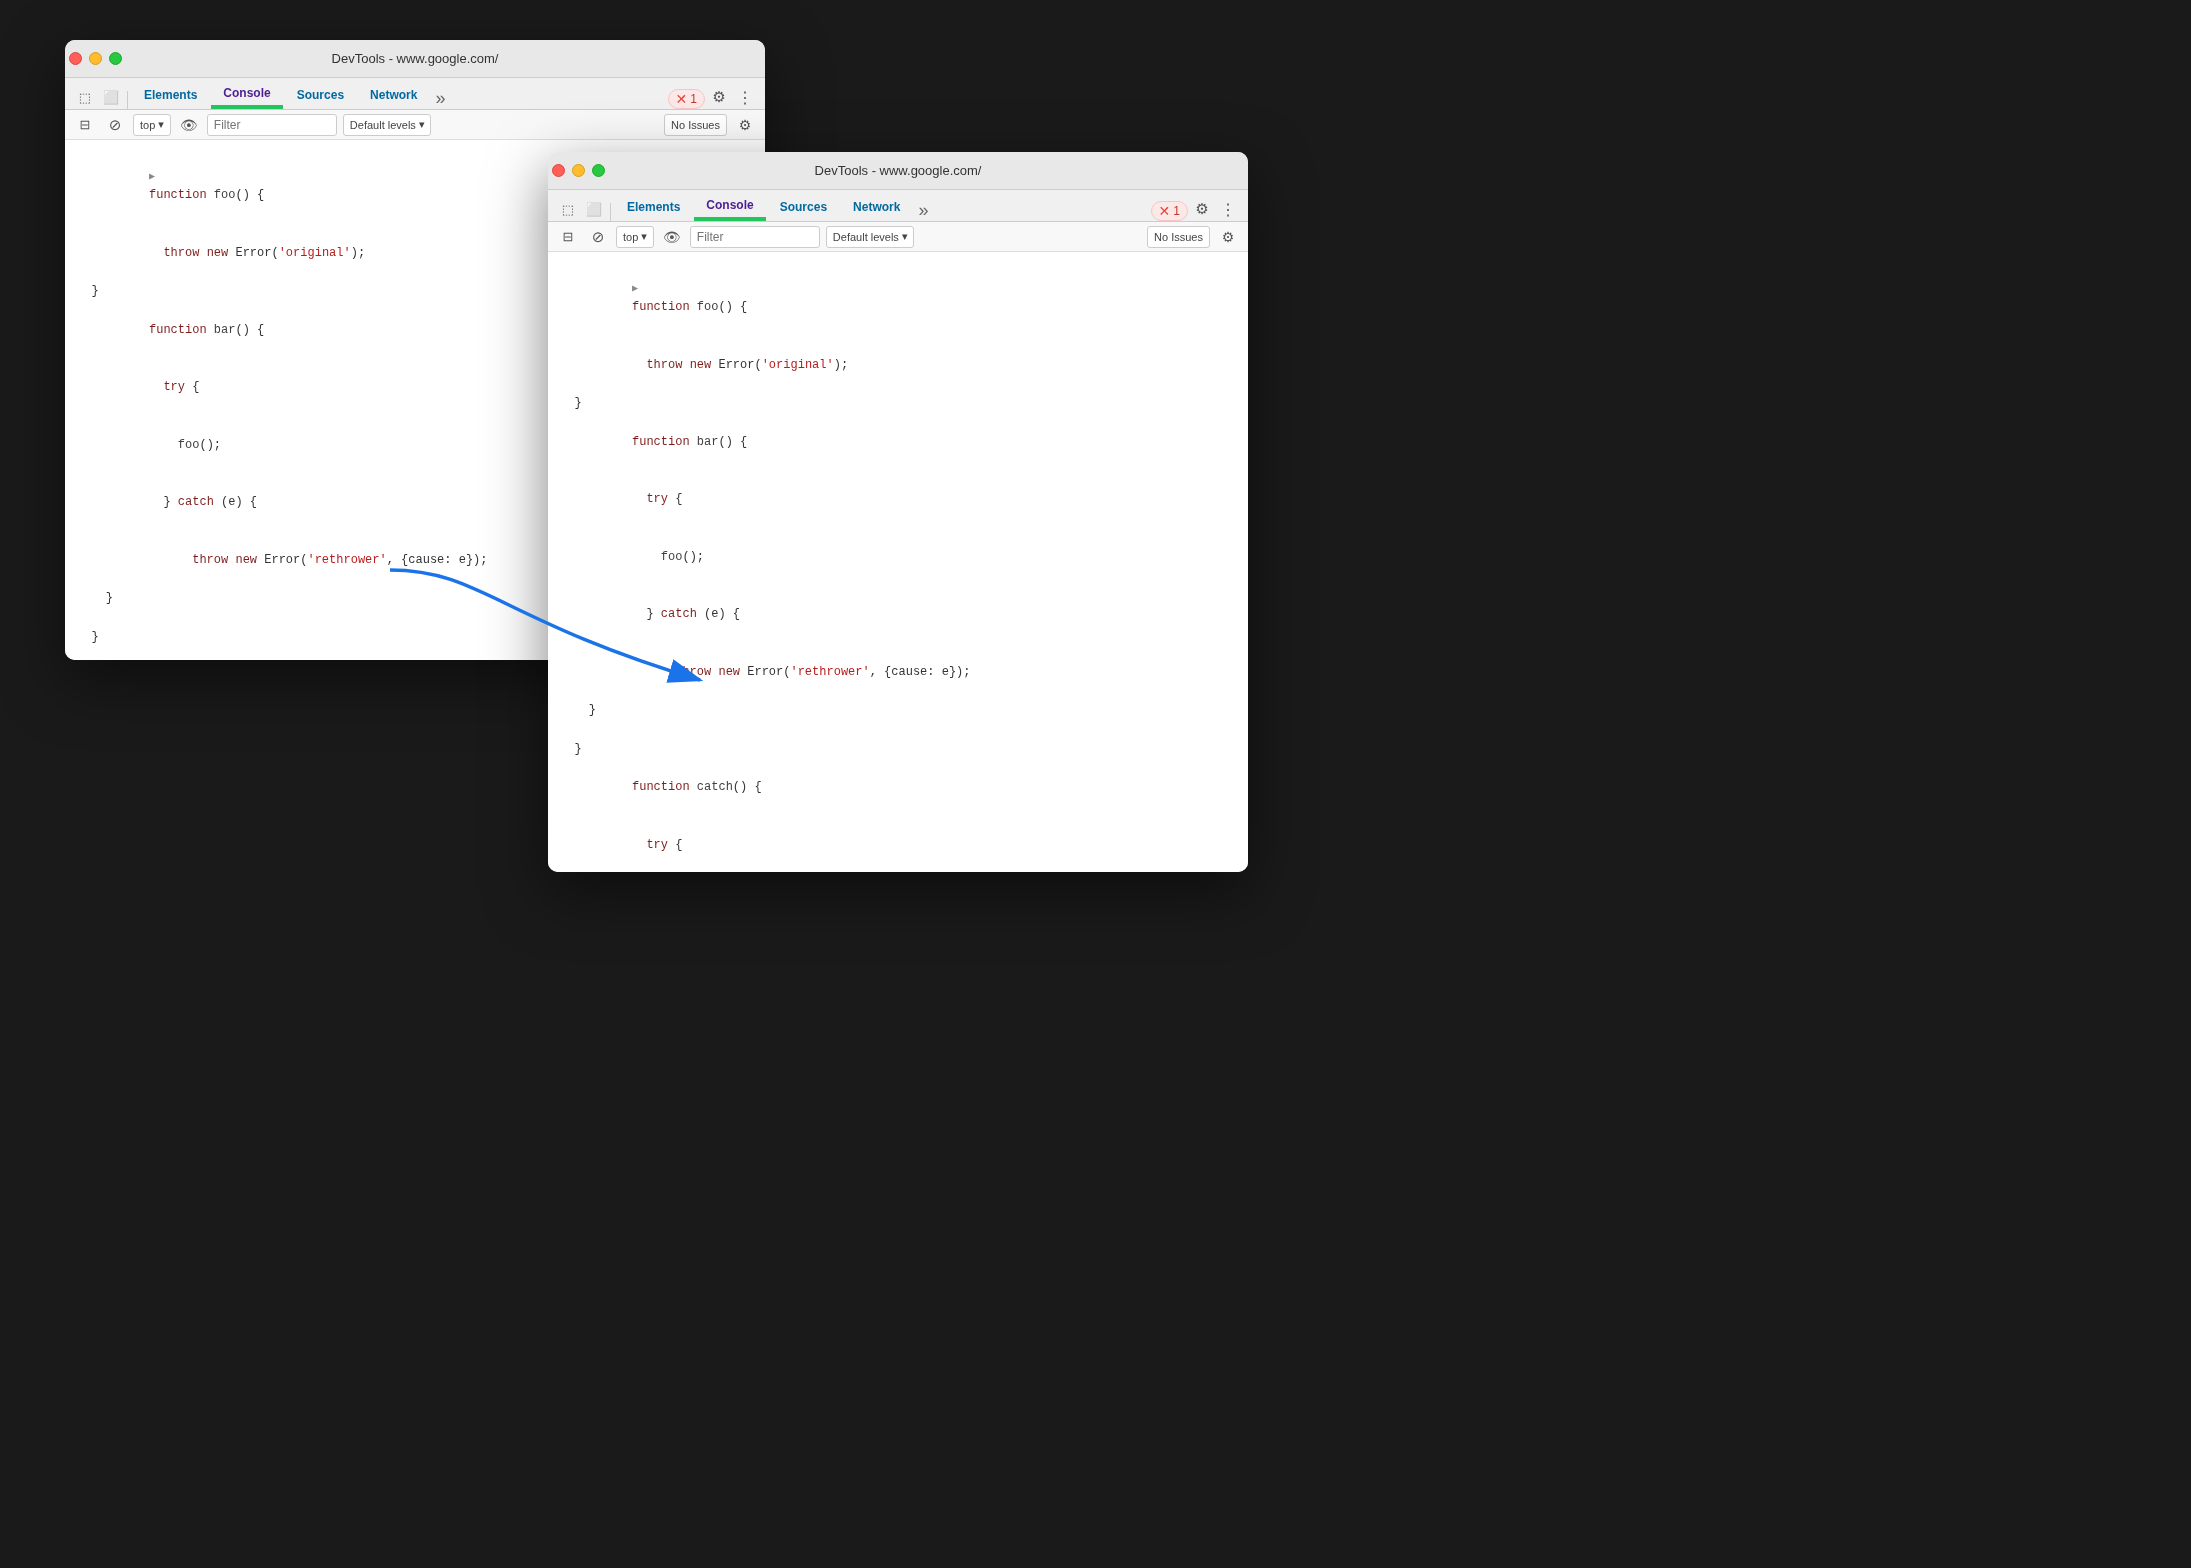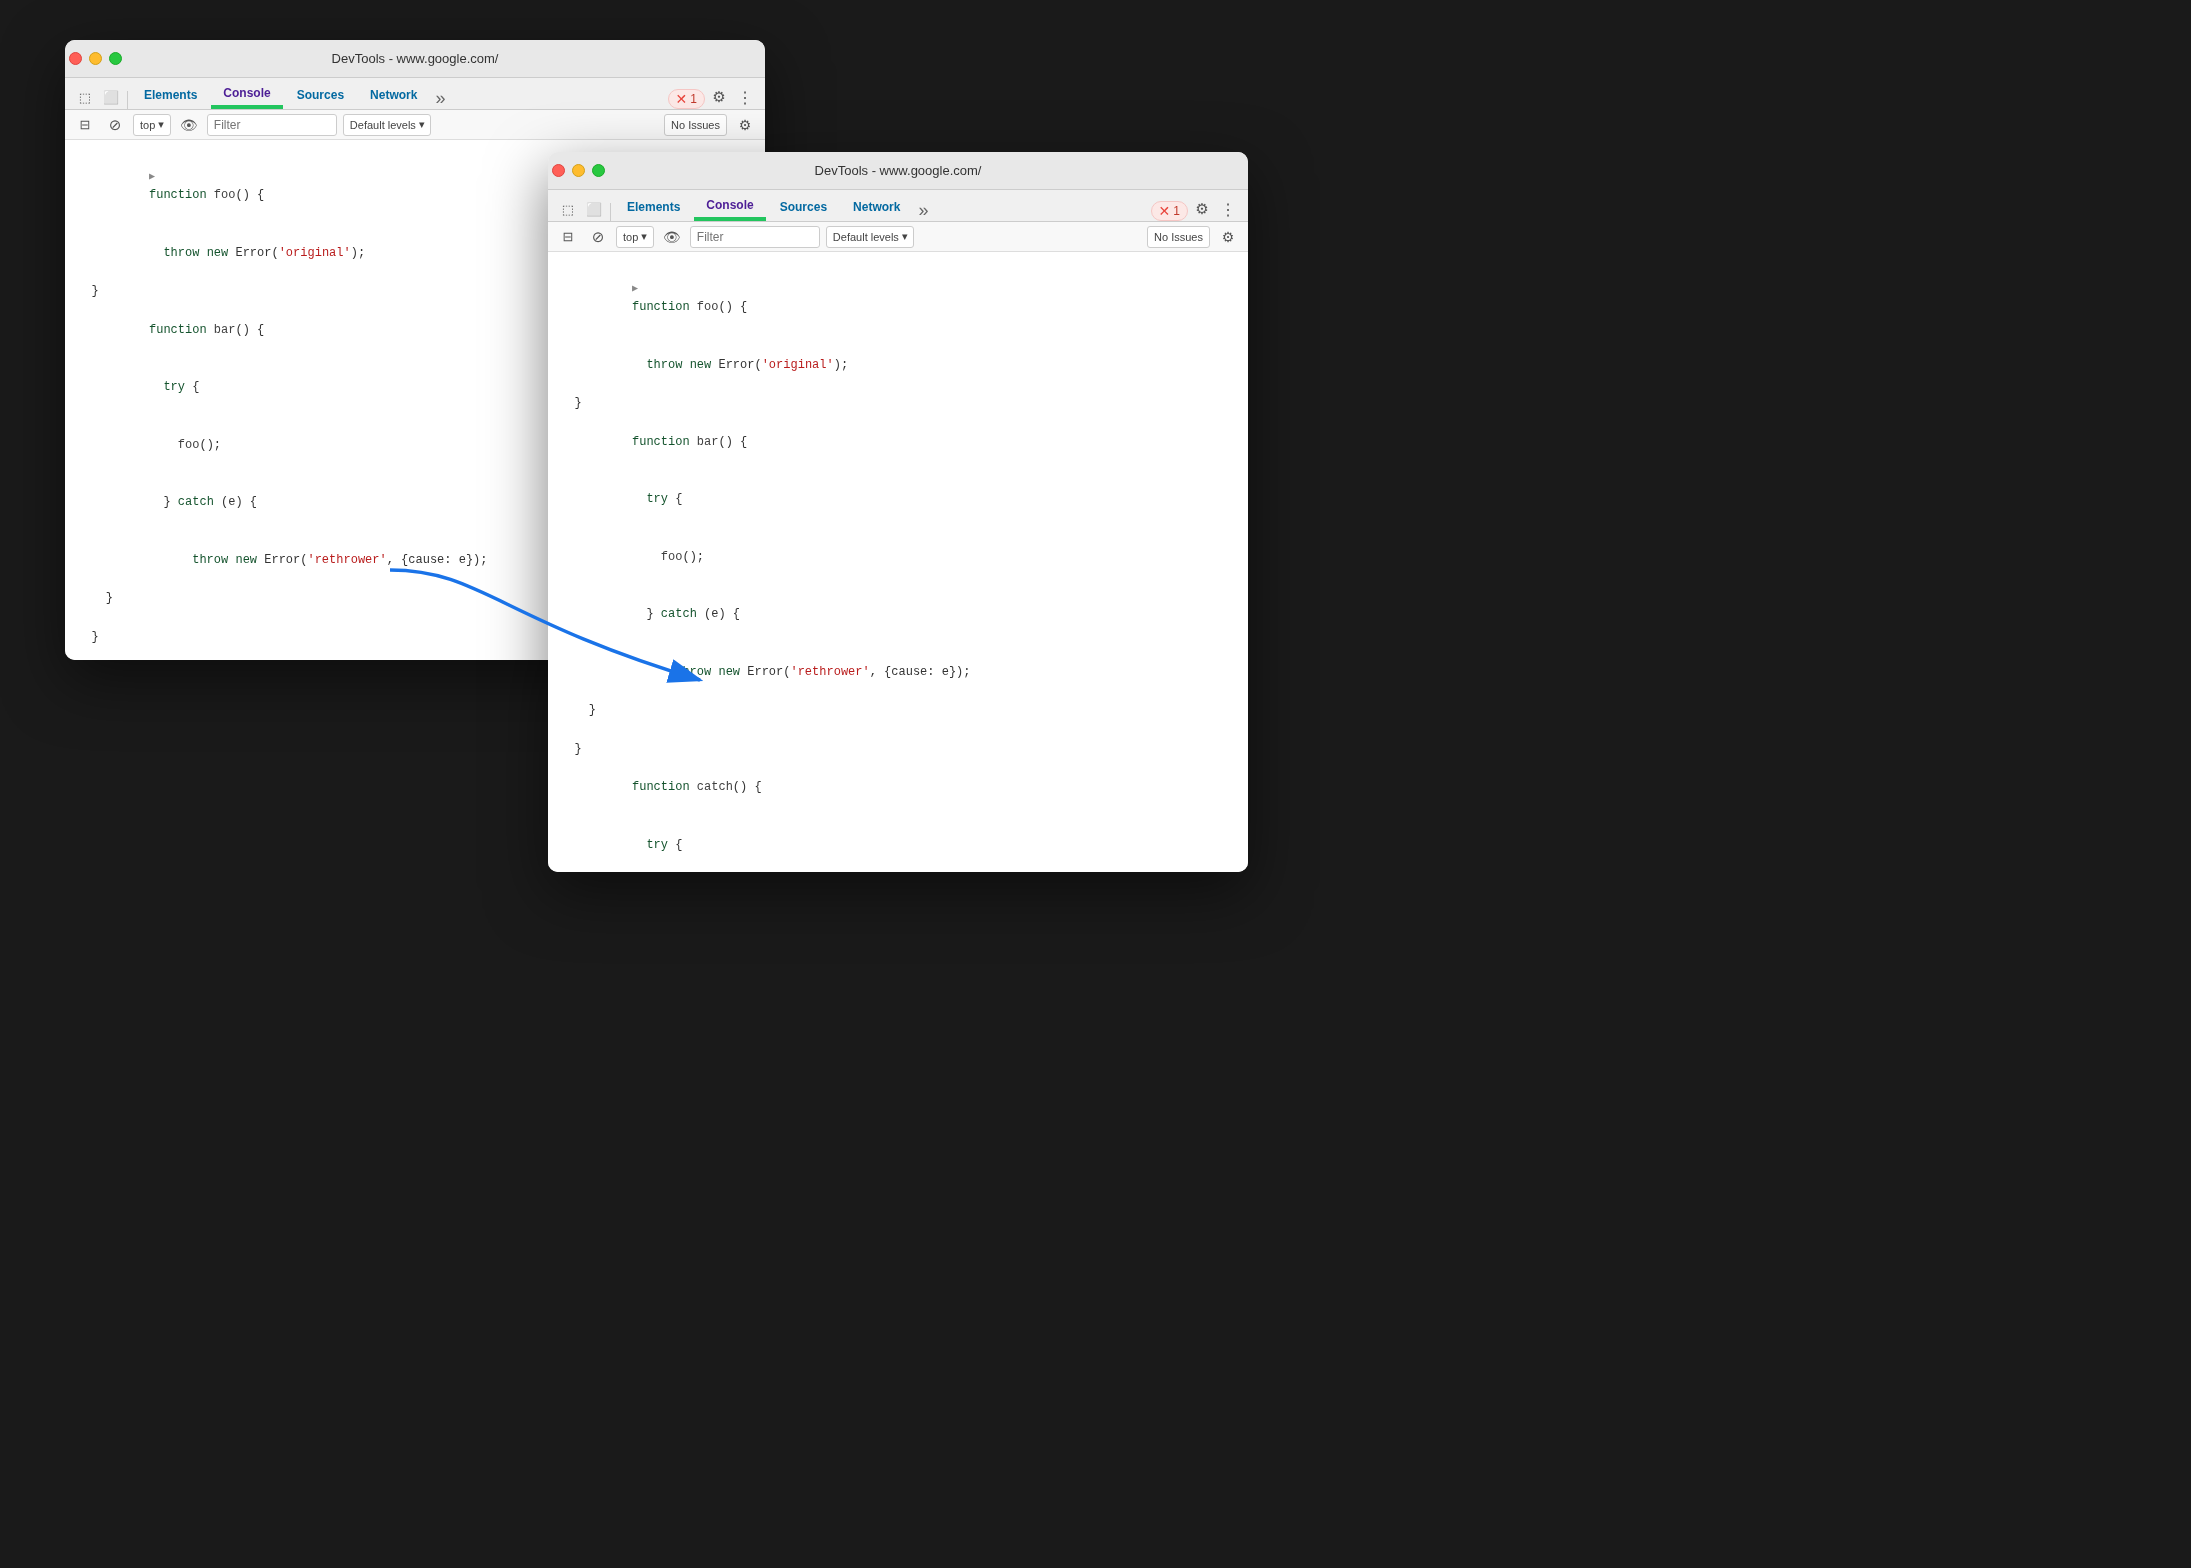--- a/index.html
+++ b/index.html
@@ -151,21 +151,21 @@
     .code-area {
       padding: 8px 0;
       border-bottom: 1px solid #eee;
     }
     .code-line {
       padding: 0 12px;
       white-space: pre;
       color: #333;
       line-height: 1.6;
     }
-    .kw { color: #14532d; font-weight: 500; }
+    .kw { color: #7f1d1d; font-weight: 500; }
     .fn-name { color: #404040; }
     .str { color: #b91c1c; }
 
     
     .arrow-svg {
       position: absolute;
       pointer-events: none;
       z-index: 10;
     }
 

